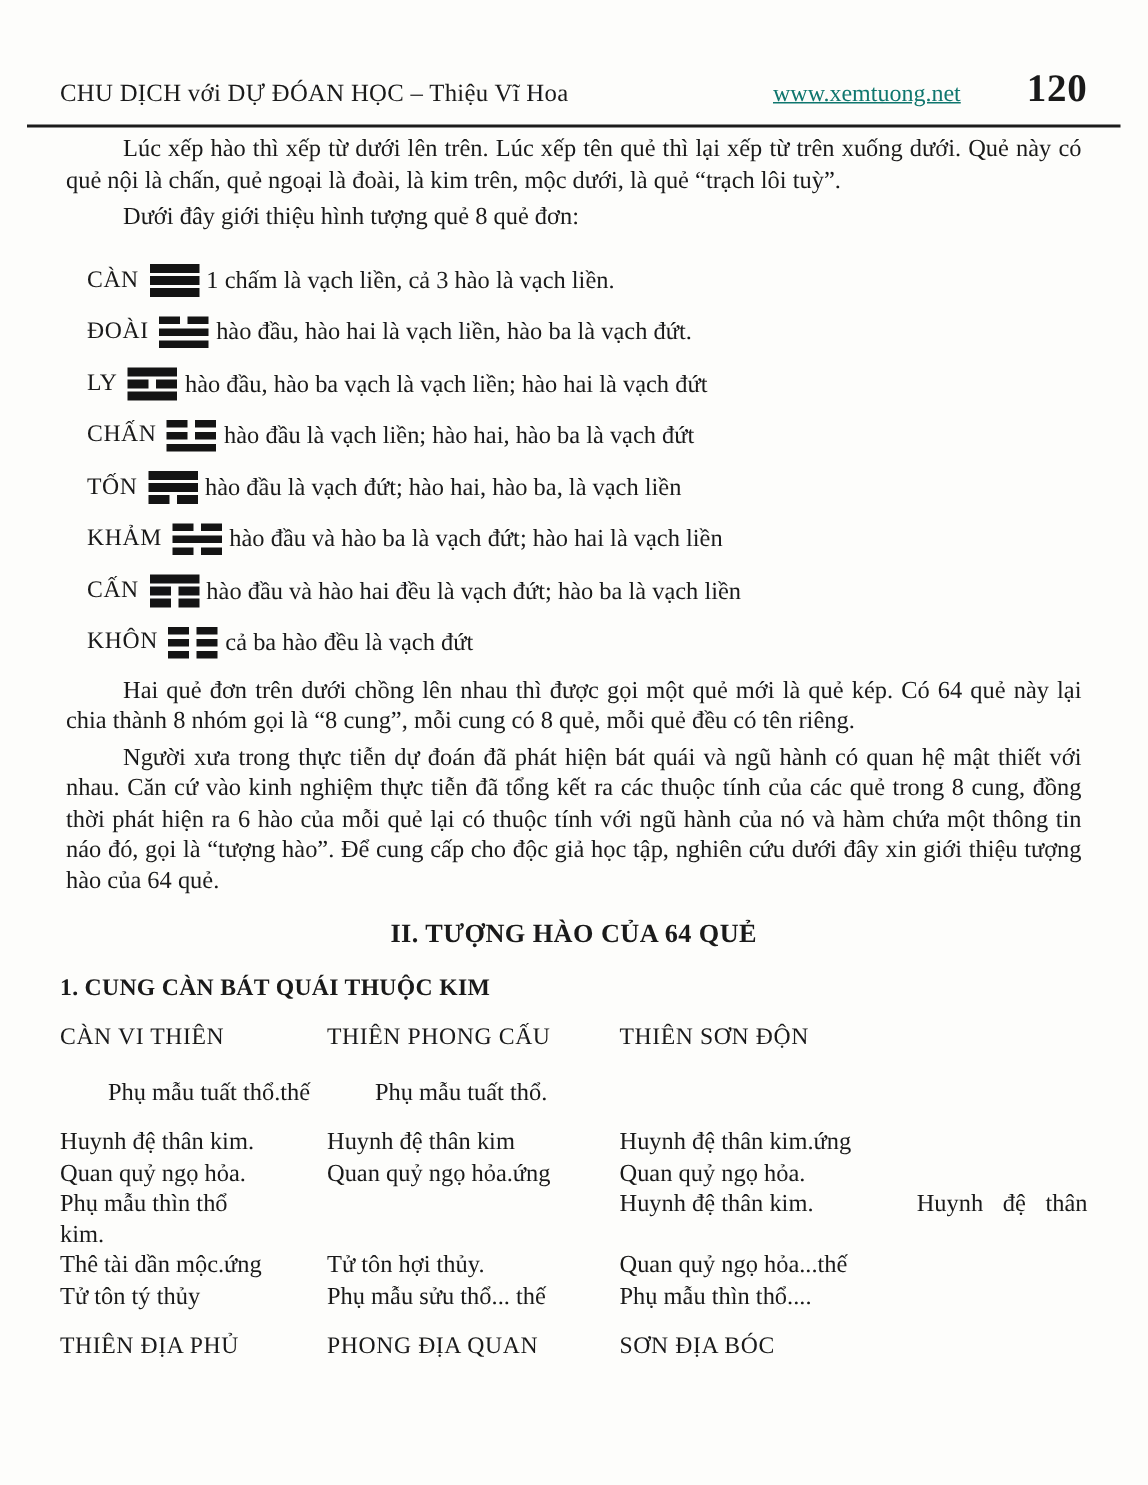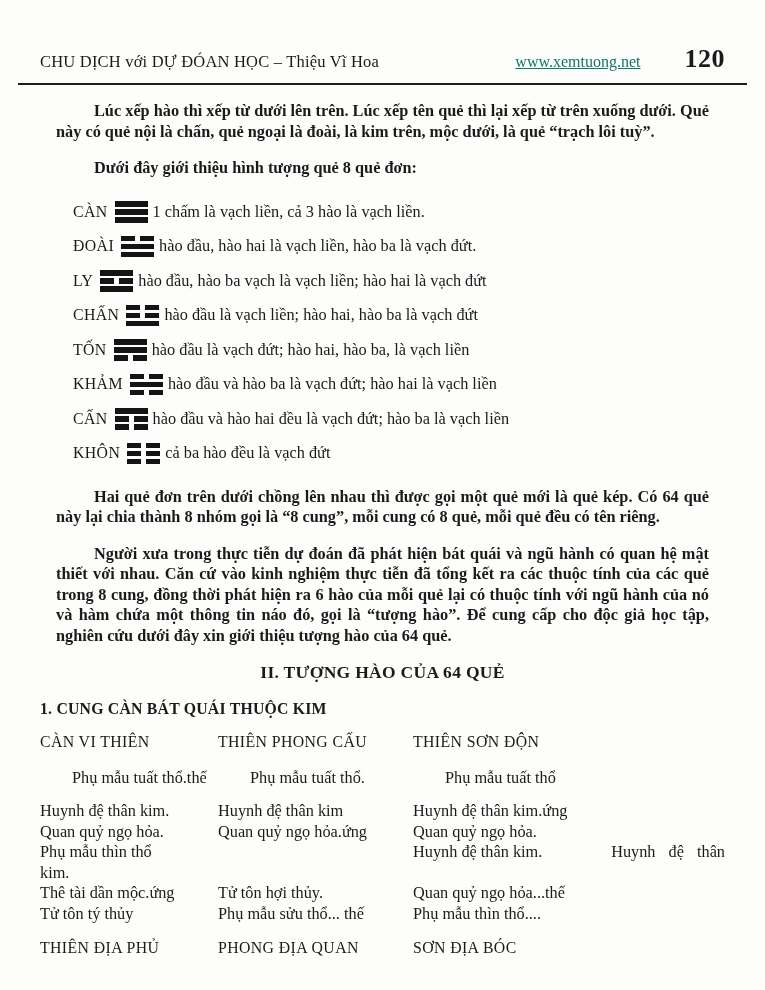--- a/index.html
+++ b/index.html
@@ -15,28 +15,28 @@
 
   
   .header { display: flex; align-items: baseline; padding-top: 44px; }
   .header-title { flex: 1; font-size: 16.5px; letter-spacing: 0.2px; white-space: nowrap; }
   .header-url { font-size: 16px; text-decoration: underline; margin-right: 44px; color: #0f766e; }
   .header-page { font-size: 26px; font-weight: bold; letter-spacing: 0.5px; }
   .header-rule { border: 0; border-top: 2px solid #1c1c1c; margin: 9px -22px 0 -22px; }
 
   
   p.bodytext {
-    margin: 16px; font-size: 16.3px; line-height: 20.5px;
-    text-align: justify; text-indent: 38px; font-weight: bold;
+    margin: 4px; font-size: 16.3px; line-height: 20.5px;
+    text-align: justify; text-indent: 38px;
   }
   .intro-p1 { margin-top: 23px; }
   .body-p3 { margin-top: 9px; }
 
   
-  .trigram-list { margin-top: 15px; margin-left: 33px; }
+  .trigram-list { margin-top: 15px; margin-left: 18px; }
   .trigram-row { display: flex; align-items: center; height: 34.5px; }
   .trigram-name { font-size: 15.8px; letter-spacing: 0.4px; white-space: nowrap; }
   .glyph { display: inline-flex; flex-direction: column; gap: 2.5px; margin: 0 5px 0 7px; }
   .gbar { width: 33px; height: 5.5px; background: #141414; }
   .gbar.broken { background: transparent; display: flex; justify-content: space-between; }
   .gbar.broken::before, .gbar.broken::after {
     content: ""; width: 14px; height: 5.5px; background: #141414;
   }
   .trigram-desc { font-size: 16.3px; white-space: nowrap; }
 
@@ -152,21 +152,20 @@
 
   <div class="cung-table">
     <div class="t-row header-row">
       <div class="cell">CÀN VI THIÊN</div>
       <div class="cell">THIÊN PHONG CẤU</div>
       <div class="cell">THIÊN SƠN ĐỘN</div>
     </div>
     <div class="t-row first-data">
       <div class="cell">Phụ mẫu tuất thổ.thế</div>
       <div class="cell">Phụ mẫu tuất thổ.</div>
-      <div class="cell">Phụ mẫu tuất thổ</div>
     </div>
     <div class="t-row">
       <div class="cell">Huynh đệ thân kim.</div>
       <div class="cell">Huynh đệ thân kim</div>
       <div class="cell">Huynh đệ thân kim.ứng</div>
     </div>
     <div class="t-row">
       <div class="cell">Quan quỷ ngọ hỏa.</div>
       <div class="cell">Quan quỷ ngọ hỏa.ứng</div>
       <div class="cell">Quan quỷ ngọ hỏa.</div>

